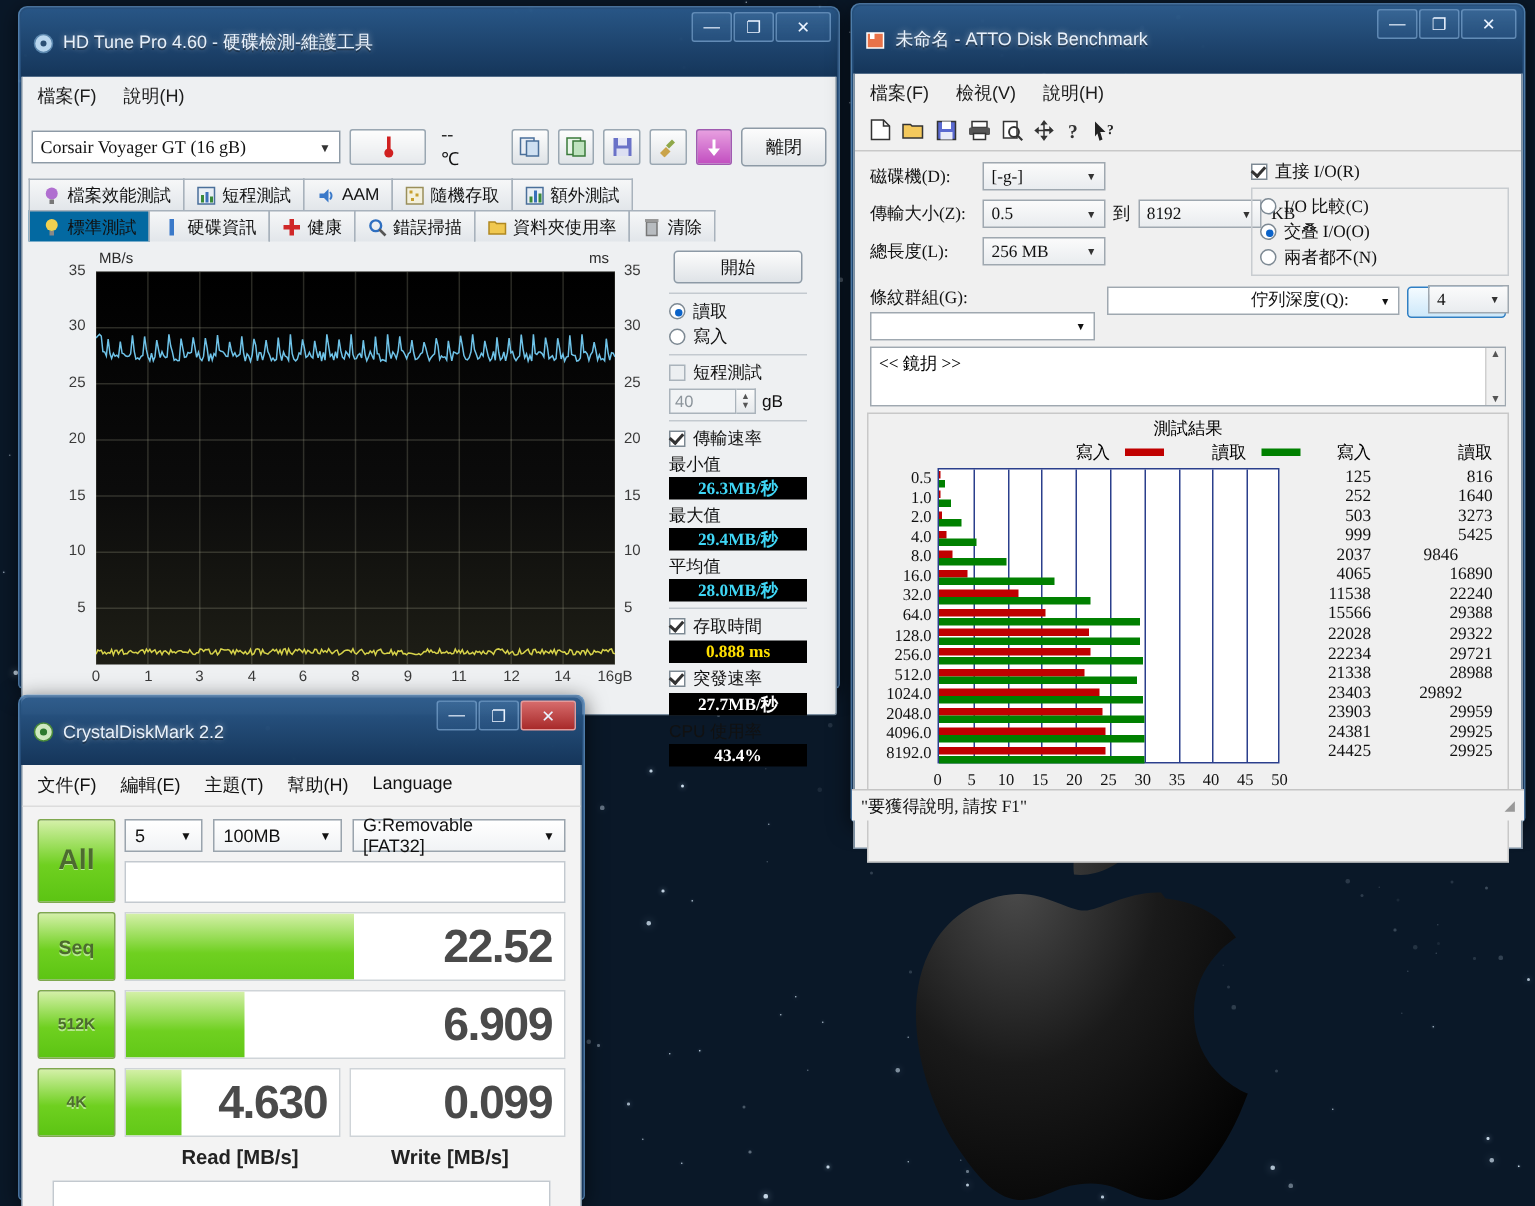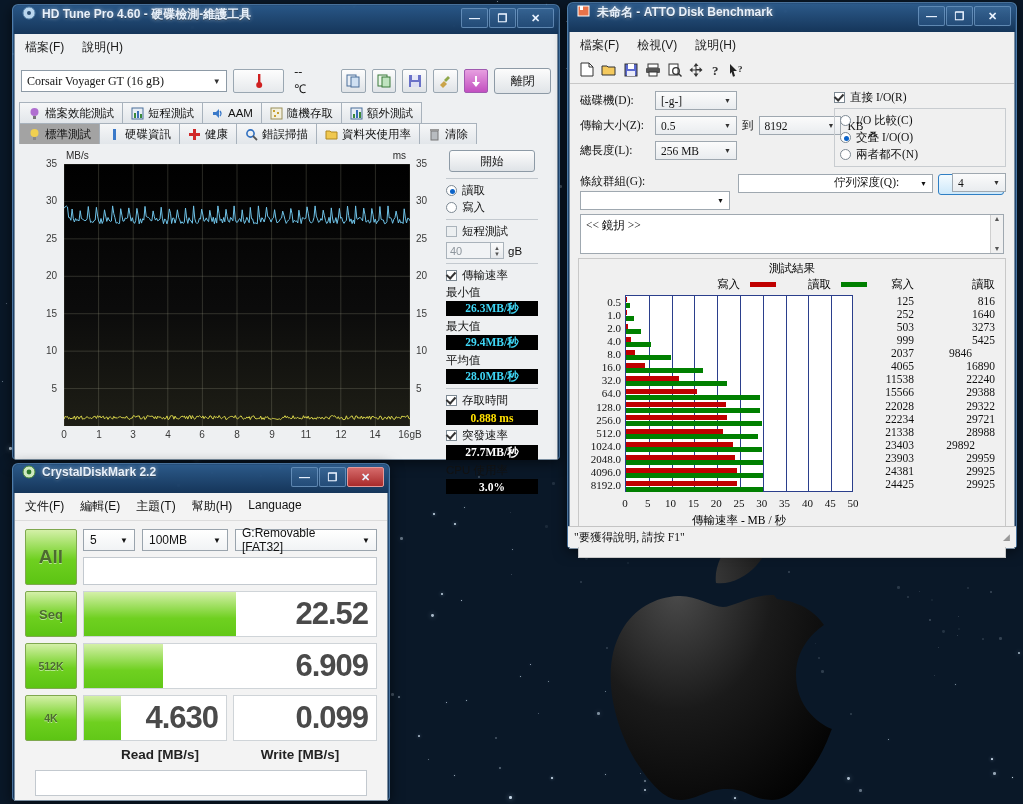--- a/index.html
+++ b/index.html
@@ -19,22 +19,22 @@
       linear-gradient(160deg,#0d2votes 0%,#071426 100%),
       linear-gradient(150deg,#123252 0%,#0a1c33 40%,#050f1f 100%);
   }
   #stars { position:absolute; inset:0; }
   .star { position:absolute; border-radius:50%; background:#dff0ff; }
   #apple { position:absolute; left:560px; top:520px; width:330px; height:300px; }
 
   
   .win { position:absolute; border-radius:6px 6px 3px 3px;
     box-shadow:0 3px 14px rgba(0,0,0,.6); }
-  .titlebar { height:28px; display:flex; align-items:flex-start; padding:0 4px 0 8px;
-    border-radius:5px 5px 0 0; color:#e8f1fb; font-size:12px; position:relative;font-weight:bold; }
+  .titlebar { height:45px; display:flex; align-items:center; padding:0 4px 0 8px;
+    border-radius:5px 5px 0 0; color:#e8f1fb; font-size:12px; position:relative; }
   .titlebar .t-title { margin-left:6px; text-shadow:0 0 4px rgba(255,255,255,.55), 0 1px 0 rgba(0,0,0,.4); white-space:nowrap; }
   .wbtns { position:absolute; right:4px; top:2px; display:flex; gap:1px; }
   .wbtn { width:27px; height:20px; display:flex; align-items:center; justify-content:center;
     font-size:11px; color:#eaf3ff; border:1px solid rgba(160,200,240,.45);
     background:linear-gradient(#4f7fae60,#2a5584a0); border-radius:2px; }
   .wbtn.close { width:37px; }
   .menubar { display:flex; gap:18px; padding:5px 10px 4px; font-size:12px; color:#1b1b1b; }
   .menubar span { white-space:nowrap; }
 
   
@@ -56,21 +56,21 @@
     background:linear-gradient(#fdfdfd,#e6e9ec); display:flex; align-items:center; justify-content:center; }
   .temp-txt { font-size:12px; color:#111; margin-left:4px; font-family:"Liberation Serif", serif; }
   .exit-btn { width:60px; height:26px; border:1px solid #8d9aa6; border-radius:3px;
     background:linear-gradient(#fcfcfc,#e0e4e8); display:flex; align-items:center; justify-content:center;
     font-size:12px; color:#111; margin-left:auto; }
   .tabrows { padding:0 4px; }
   .tabrow { display:flex; }
   .tab { height:21px; display:flex; align-items:center; gap:4px; padding:0 8px;
     border:1px solid #a8b2bc; border-bottom:none; background:linear-gradient(#f6f7f8,#e2e6ea);
     font-size:11.5px; color:#111; margin-right:-1px; white-space:nowrap; }
-  .tab.active { background:#a3a3a3; }
+  .tab.active { background:#0369a1; }
   .tabrow2 .tab { border-top:1px solid #a8b2bc; }
   .ico { width:13px; height:13px; display:inline-block; }
 
   .hd-main { display:flex; padding:4px 6px 0 6px; gap:5px; }
   .graphwrap { width:420px; height:300px; position:relative; background:#eef0f2; }
   .graph { position:absolute; left:43px; top:16px; width:346px; height:262px;
     background:linear-gradient(#000 0%, #0b0b0b 55%, #1e1e16 100%); }
   .axlab { position:absolute; font-size:10px; color:#3a3a3a; font-family:"Liberation Sans", sans-serif; }
   .unit { position:absolute; font-size:10px; color:#2b2b2b; }
 
@@ -864,21 +864,21 @@
             <span class="cbx on"></span>
             <span>存取時間</span>
           </div>
         <div class="lcd ye">0.888 ms</div>
         <div class="chk">
             <span class="cbx on"></span>
             <span>突發速率</span>
           </div>
         <div class="lcd wh">27.7MB/秒</div>
         <div class="lbl">CPU 使用率</div>
-        <div class="lcd wh">3.0%</div>
+        <div class="lcd wh">43.4%</div>
       </div>
     </div>
   </div>
 </div>
 
 <div class="win" id="atto">
   <div class="titlebar tb">
     <svg width="14" height="14" viewBox="0 0 14 14">
       <rect x="1" y="2" width="11" height="10" fill="#e8734a" stroke="#fff"></rect>
         <rect x="3" y="2" width="3" height="4" fill="#fff"></rect>

